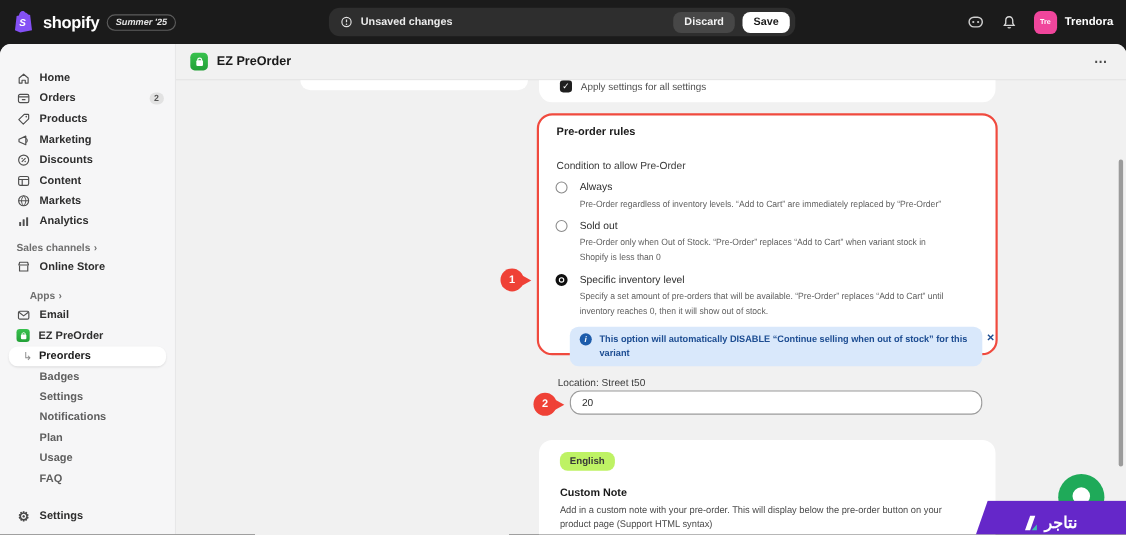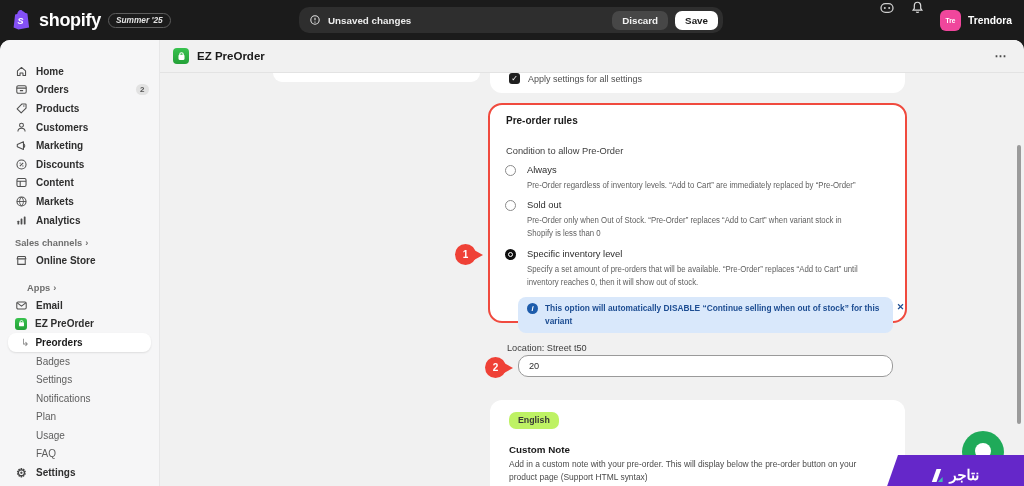--- a/index.html
+++ b/index.html
@@ -2,44 +2,44 @@
 <html><head>
 <meta charset="utf-8">
 <style>
   * { margin:0; padding:0; box-sizing:border-box; }
   html,body { width:1024px; height:486px; overflow:hidden; }
   body { background:#1b1b1b; font-family:"Liberation Sans", sans-serif; position:relative; }
 
   
   .topbar { position:absolute; top:0; left:0; width:1024px; height:40px; background:#1b1b1b; }
   .tb-left { position:absolute; left:12px; top:0; height:40px; display:flex; align-items:center; gap:7px; }
-  .wordmark { color:#fff; font-weight:700; font-size:18px; letter-spacing:-.3px; }
+  .wordmark { color:#fff; font-weight:700; font-size:15px; letter-spacing:-.3px; }
   .edition { border:1px solid #5d5d5d; color:#e3e3e3; border-radius:9px; font-size:8.3px; font-style:italic; padding:1.5px 7px; font-weight:700; }
   .tb-center { position:absolute; left:299px; top:7px; width:424px; height:26px; background:#2e2e2e; border-radius:10px; display:flex; align-items:center; padding:0 5px 0 10px; gap:7px; }
   .alert-ic { width:12px; height:12px; flex:none; display:flex; }
   .status-text { color:#ececec; font-size:9.8px; font-weight:700; flex:1; }
   .btn { border:none; border-radius:7px; font-size:9.8px; font-weight:700; padding:4px 10px; font-family:inherit; cursor:pointer; }
   .btn-discard { background:#474747; color:#f2f2f2; }
   .btn-save { background:#ffffff; color:#1a1a1a; }
-  .tb-right { position:absolute; right:12px; top:0; height:40px; display:flex; gap:15px; }
+  .tb-right { position:absolute; right:12px; top:0; height:40px; display:flex; align-items:center; gap:15px; }
   .avatar-group { display:flex; align-items:center; gap:7px; }
   .avatar { width:21px; height:21px; border-radius:6px; background:#f0469c; color:#fff; font-size:6.5px; font-weight:700; display:flex; align-items:center; justify-content:center; }
   .store-name { color:#fff; font-size:10.3px; font-weight:700; }
 
   
   .shell { position:absolute; top:40px; left:0; width:1024px; height:446px; border-radius:10px 10px 0 0; overflow:hidden; display:flex; background:#f1f1f1; }
 
   
   .sidebar { width:160px; flex:none; background:#f6f6f7; border-right:1px solid rgba(0,0,0,.06); padding-top:22px; display:flex; flex-direction:column; }
   .nav-item { height:18.6px; flex:none; display:flex; align-items:center; padding:0 10px 0 15px; gap:8px; color:#2e2e2e; font-size:10px; font-weight:700; cursor:pointer; }
   .nicon { width:13px; height:13px; flex:none; display:flex; align-items:center; justify-content:center; }
   .nlabel { white-space:nowrap; }
   .nbadge { margin-left:auto; background:#e2e2e2; color:#555; font-size:8px; font-weight:700; border-radius:7px; padding:1px 4.5px; }
   .nav-section { height:16px; flex:none; margin-top:6px; padding-left:15px; color:#6e6e6e; font-size:9.3px; font-weight:700; display:flex; align-items:center; gap:3px; }
-  .nav-sub { height:18.6px; flex:none; display:flex; align-items:center; padding-left:36px; color:#5e5e5e; font-size:10px; font-weight:400; cursor:pointer; }
+  .nav-sub { height:18.6px; flex:none; display:flex; align-items:center; padding-left:36px; color:#5e5e5e; font-size:10px; font-weight:700; cursor:pointer; }
   .nav-sub.selected { background:#fff; border-radius:8px; margin:0 8px; padding-left:13px; color:#1a1a1a; font-weight:700; box-shadow:0 1px 2px rgba(0,0,0,.1); gap:6px; }
   .sub-arrow { color:#8a8a8a; font-size:10px; font-weight:400; }
   .nav-bottom { margin-top:auto; margin-bottom:7px; }
   .gear-glyph { font-size:12px; color:#474747; line-height:1; }
   .appicon { width:12px; height:12px; border-radius:3px; background:linear-gradient(#38c24e,#23a037); display:flex; align-items:center; justify-content:center; flex:none; }
 
   
   .main { position:relative; flex:1; background:#f1f1f1; }
   .main-header { position:absolute; top:0; left:0; right:0; height:33px; border-bottom:1px solid #e3e3e3; display:flex; align-items:center; padding:0 16px 0 13px; gap:8px; }
   .appicon-lg { width:16px; height:16px; border-radius:4px; background:linear-gradient(#38c24e,#23a037); display:flex; align-items:center; justify-content:center; flex:none; }
@@ -161,29 +161,20 @@
     <div class="nav-item">
       <span class="nicon">
         <svg width="13" height="13" viewBox="0 0 16 16">
             <path d="M8.6 2.4 H12.8 C13.2 2.4 13.6 2.8 13.6 3.2 V7.4 L7.6 13.4 L2.6 8.4 Z" fill="none" stroke="#4f4f4f" stroke-width="1.3" stroke-linejoin="round"></path>
             <circle cx="10.9" cy="5" r="0.9" fill="#4f4f4f"></circle>
           </svg>
       </span>
       <span class="nlabel">Products</span>
     </div>
 
-    <div class="nav-item">
-      <span class="nicon">
-        <svg width="13" height="13" viewBox="0 0 16 16">
-            <circle cx="8" cy="5.2" r="2.4" fill="none" stroke="#4f4f4f" stroke-width="1.3"></circle>
-            <path d="M3.6 13 C3.6 10.4 5.6 9 8 9 C10.4 9 12.4 10.4 12.4 13" fill="none" stroke="#4f4f4f" stroke-width="1.3"></path>
-          </svg>
-      </span>
-      <span class="nlabel">Customers</span>
-    </div>
 
     <div class="nav-item">
       <span class="nicon">
         <svg width="13" height="13" viewBox="0 0 16 16">
             <path d="M2.8 9.6 V6.8 L10.4 3.4 V13 L2.8 9.6 Z" fill="none" stroke="#4f4f4f" stroke-width="1.3" stroke-linejoin="round"></path>
             <path d="M10.8 6 C12.4 6.8 12.4 9.6 10.8 10.4" fill="none" stroke="#4f4f4f" stroke-width="1.3"></path>
           </svg>
       </span>
       <span class="nlabel">Marketing</span>
     </div>

